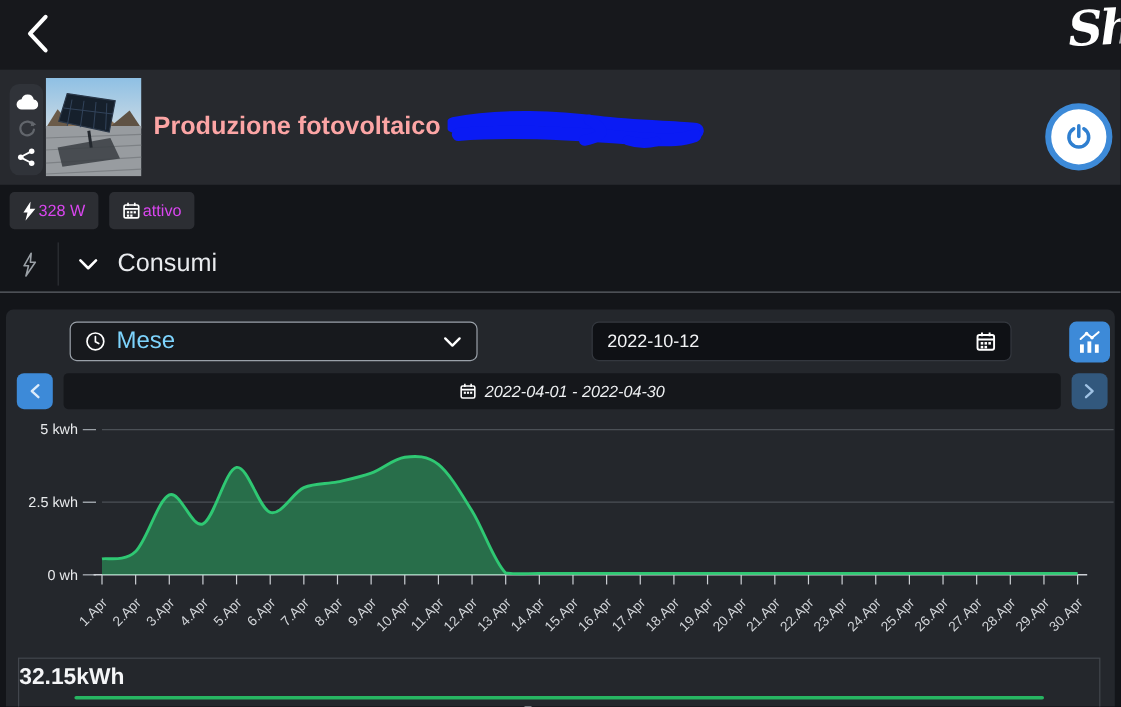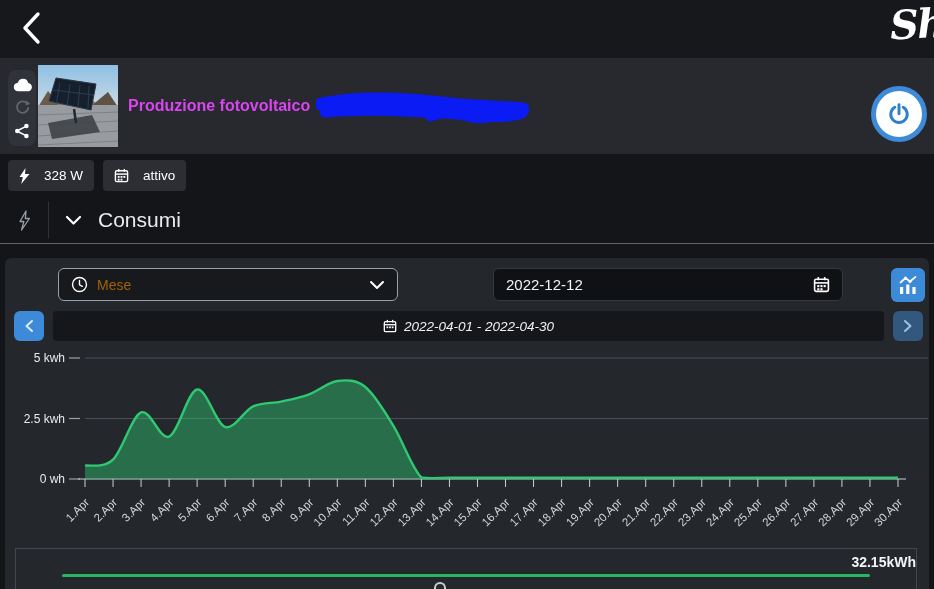--- a/index.html
+++ b/index.html
@@ -11,54 +11,54 @@
   .topbar { position:absolute; left:0; top:0; width:934px; height:58px; background:#17181c; }
   .back-btn { position:absolute; left:10px; top:5px; width:44px; height:46px; background:transparent; border:none; cursor:pointer; display:flex; align-items:center; justify-content:center; }
   .brand { position:absolute; right:-10px; top:0px; font-family:"DejaVu Serif","Liberation Serif",serif; font-style:italic; font-weight:700; font-size:40px; color:#fff; letter-spacing:-2px; transform:rotate(-3deg); }
 
   
   .device-card { position:absolute; left:0; top:58px; width:934px; height:96px; background:#27292e; }
   .icon-col { position:absolute; left:8px; top:12px; width:28px; height:76px; background:#303339; border-radius:8px; display:flex; flex-direction:column; align-items:center; justify-content:space-around; padding:4px 0; }
   .icon-col button { background:none; border:none; padding:0; cursor:pointer; line-height:0; }
   .thumb { position:absolute; left:38px; top:7px; width:80px; height:82px; overflow:hidden; }
   .title-row { position:absolute; left:128px; top:0; height:96px; display:flex; align-items:center; }
-  .device-title { font-size:16px; font-weight:700; color:#d946ef; }
+  .device-title { font-size:21px; font-weight:700; color:#fca5a5; }
   .scribble { margin-left:6px; margin-top:2px; }
   .power-btn { position:absolute; right:7px; top:28px; width:56px; height:56px; border-radius:50%; background:#ffffff; border:5px solid var(--accent); display:flex; align-items:center; justify-content:center; cursor:pointer; }
 
   
   .badge-row { position:absolute; left:8px; top:160px; display:flex; gap:9px; }
-  .badge { display:flex; align-items:center; gap:14px; height:31px; padding:0 11px; background:#2c2e33; border-radius:4px; font-size:13.5px; color:#ffffff; }
+  .badge { display:flex; align-items:center; gap:2px; height:31px; padding:0 11px; background:#2c2e33; border-radius:4px; font-size:13.5px; color:#d946ef; }
 
   
   .section-row { position:absolute; left:0; top:197px; width:934px; height:47px; border-bottom:1px solid rgba(158,164,173,0.55); display:flex; align-items:center; cursor:pointer; }
   .section-bolt { width:48px; display:flex; justify-content:center; }
   .section-divider { width:1px; height:36px; background:#2e3136; }
   .section-caret { margin-left:16px; display:flex; }
   .section-title { margin-left:16px; font-size:21px; color:#e9ebee; }
 
   
   .panel { position:absolute; left:5px; top:258px; width:924px; height:331px; background:#24272c; border-radius:6px 6px 0 0; }
   .select-box { position:absolute; left:53px; top:10px; width:340px; height:33px; background:#17191d; border:1px solid #9aa1a9; border-radius:6px; display:flex; align-items:center; padding:0 12px; gap:9px; cursor:pointer; }
-  .select-box .value { font-size:14px; color:#a16207; flex:1; }
+  .select-box .value { font-size:20px; color:#7dd3fc; flex:1; }
   .date-box { position:absolute; left:488px; top:10px; width:350px; height:33px; background:#0f1115; border:1px solid #34383f; border-radius:6px; display:flex; align-items:center; padding:0 12px; cursor:pointer; }
   .date-box .value { font-size:15px; color:#f2f3f5; flex:1; }
   .chart-type-btn { position:absolute; left:886px; top:10px; width:34px; height:34px; background:var(--accent); border:none; border-radius:6px; display:flex; align-items:center; justify-content:center; cursor:pointer; }
 
   .nav-prev { position:absolute; left:9px; top:53px; width:30px; height:30px; background:var(--accent); border:none; border-radius:6px; display:flex; align-items:center; justify-content:center; cursor:pointer; }
   .nav-next { position:absolute; left:888px; top:53px; width:30px; height:30px; background:#32587d; border:none; border-radius:6px; display:flex; align-items:center; justify-content:center; cursor:pointer; }
   .range-box { position:absolute; left:48px; top:53px; width:831px; height:30px; background:#15171b; border-radius:4px; display:flex; align-items:center; justify-content:center; gap:7px; cursor:pointer;font-style:italic; }
   .range-box .value { font-size:13.5px; color:#eef0f2; }
 
   .chart-svg { position:absolute; left:-5px; top:87px; width:934px; height:200px; }
   .chart-svg text { font-family:"Liberation Sans","DejaVu Sans",sans-serif; }
 
   
   .total-box { position:absolute; left:10px; top:290px; width:902px; height:60px; border:1px solid #42464d; padding-top:5px; }
-  .total-label { text-align:right; font-size:14px; font-weight:700; color:#f4f5f7; }
+  .total-label { text-align:left; font-size:19px; font-weight:700; color:#f4f5f7; }
   .total-rule { margin:4px auto 0; width:calc(100% - 92px); height:3px; background:var(--underline); border-radius:2px; }
   .partial-glyph { position:relative; margin:5px auto 0; left:-26px; width:12px; height:10px; border:2px solid #c9ced3; border-bottom:none; border-radius:7px 7px 0 0; }
 
   svg { display:block; }
 </style>
 </head>
 <body>
 
 <div class="page">
 
@@ -202,21 +202,21 @@
       </span>
       <span class="value">Mese</span>
       <span>
         <svg width="16" height="10" viewBox="0 0 16 10">
             <polyline points="2,2 8,8 14,2" fill="none" stroke="#ffffff" stroke-width="2" stroke-linecap="round" stroke-linejoin="round"></polyline>
           </svg>
       </span>
     </div>
 
     <div class="date-box">
-      <span class="value">2022-12-12</span>
+      <span class="value">2022-10-12</span>
       <span>
         <svg width="17" height="17" viewBox="0 0 16 16">
           <rect x="1.5" y="3" width="13" height="11.5" rx="1.5" fill="none" stroke="#fff" stroke-width="1.5"></rect>
           <line x1="1.5" y1="6.5" x2="14.5" y2="6.5" stroke="#fff" stroke-width="1.5"></line>
           <line x1="5" y1="1" x2="5" y2="4" stroke="#fff" stroke-width="1.5"></line>
           <line x1="11" y1="1" x2="11" y2="4" stroke="#fff" stroke-width="1.5"></line>
           <rect x="4" y="8.5" width="2" height="2" fill="#fff"></rect>
             <rect x="7" y="8.5" width="2" height="2" fill="#fff"></rect>
             <rect x="10" y="8.5" width="2" height="2" fill="#fff"></rect>
           <rect x="4" y="11.5" width="2" height="2" fill="#fff"></rect>

